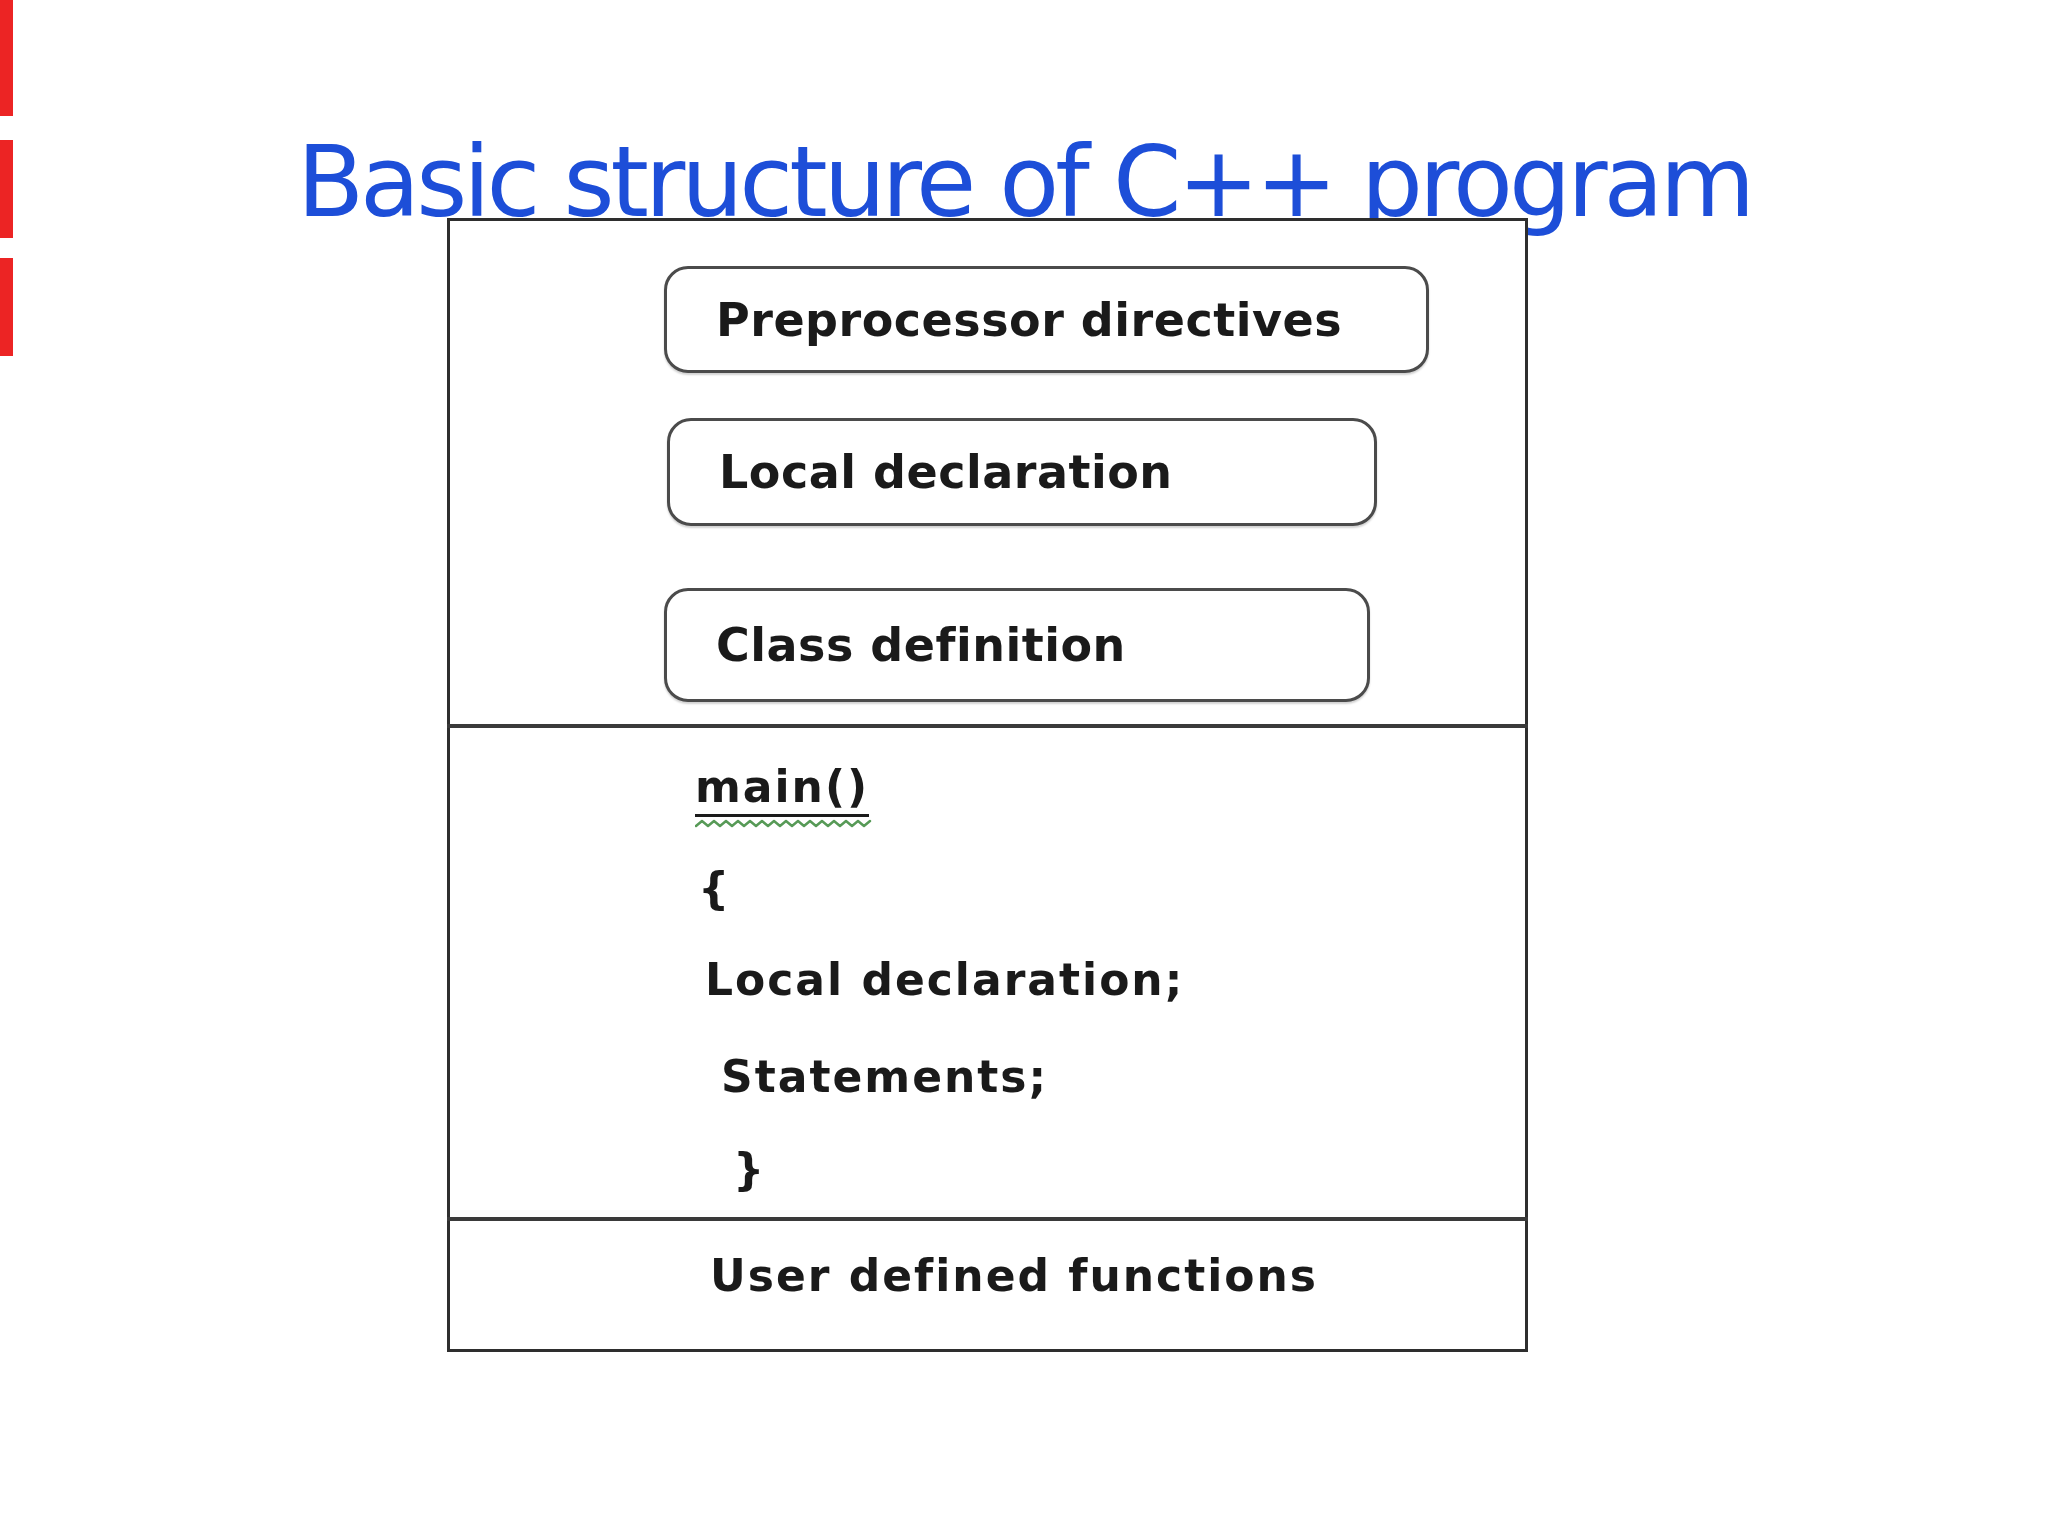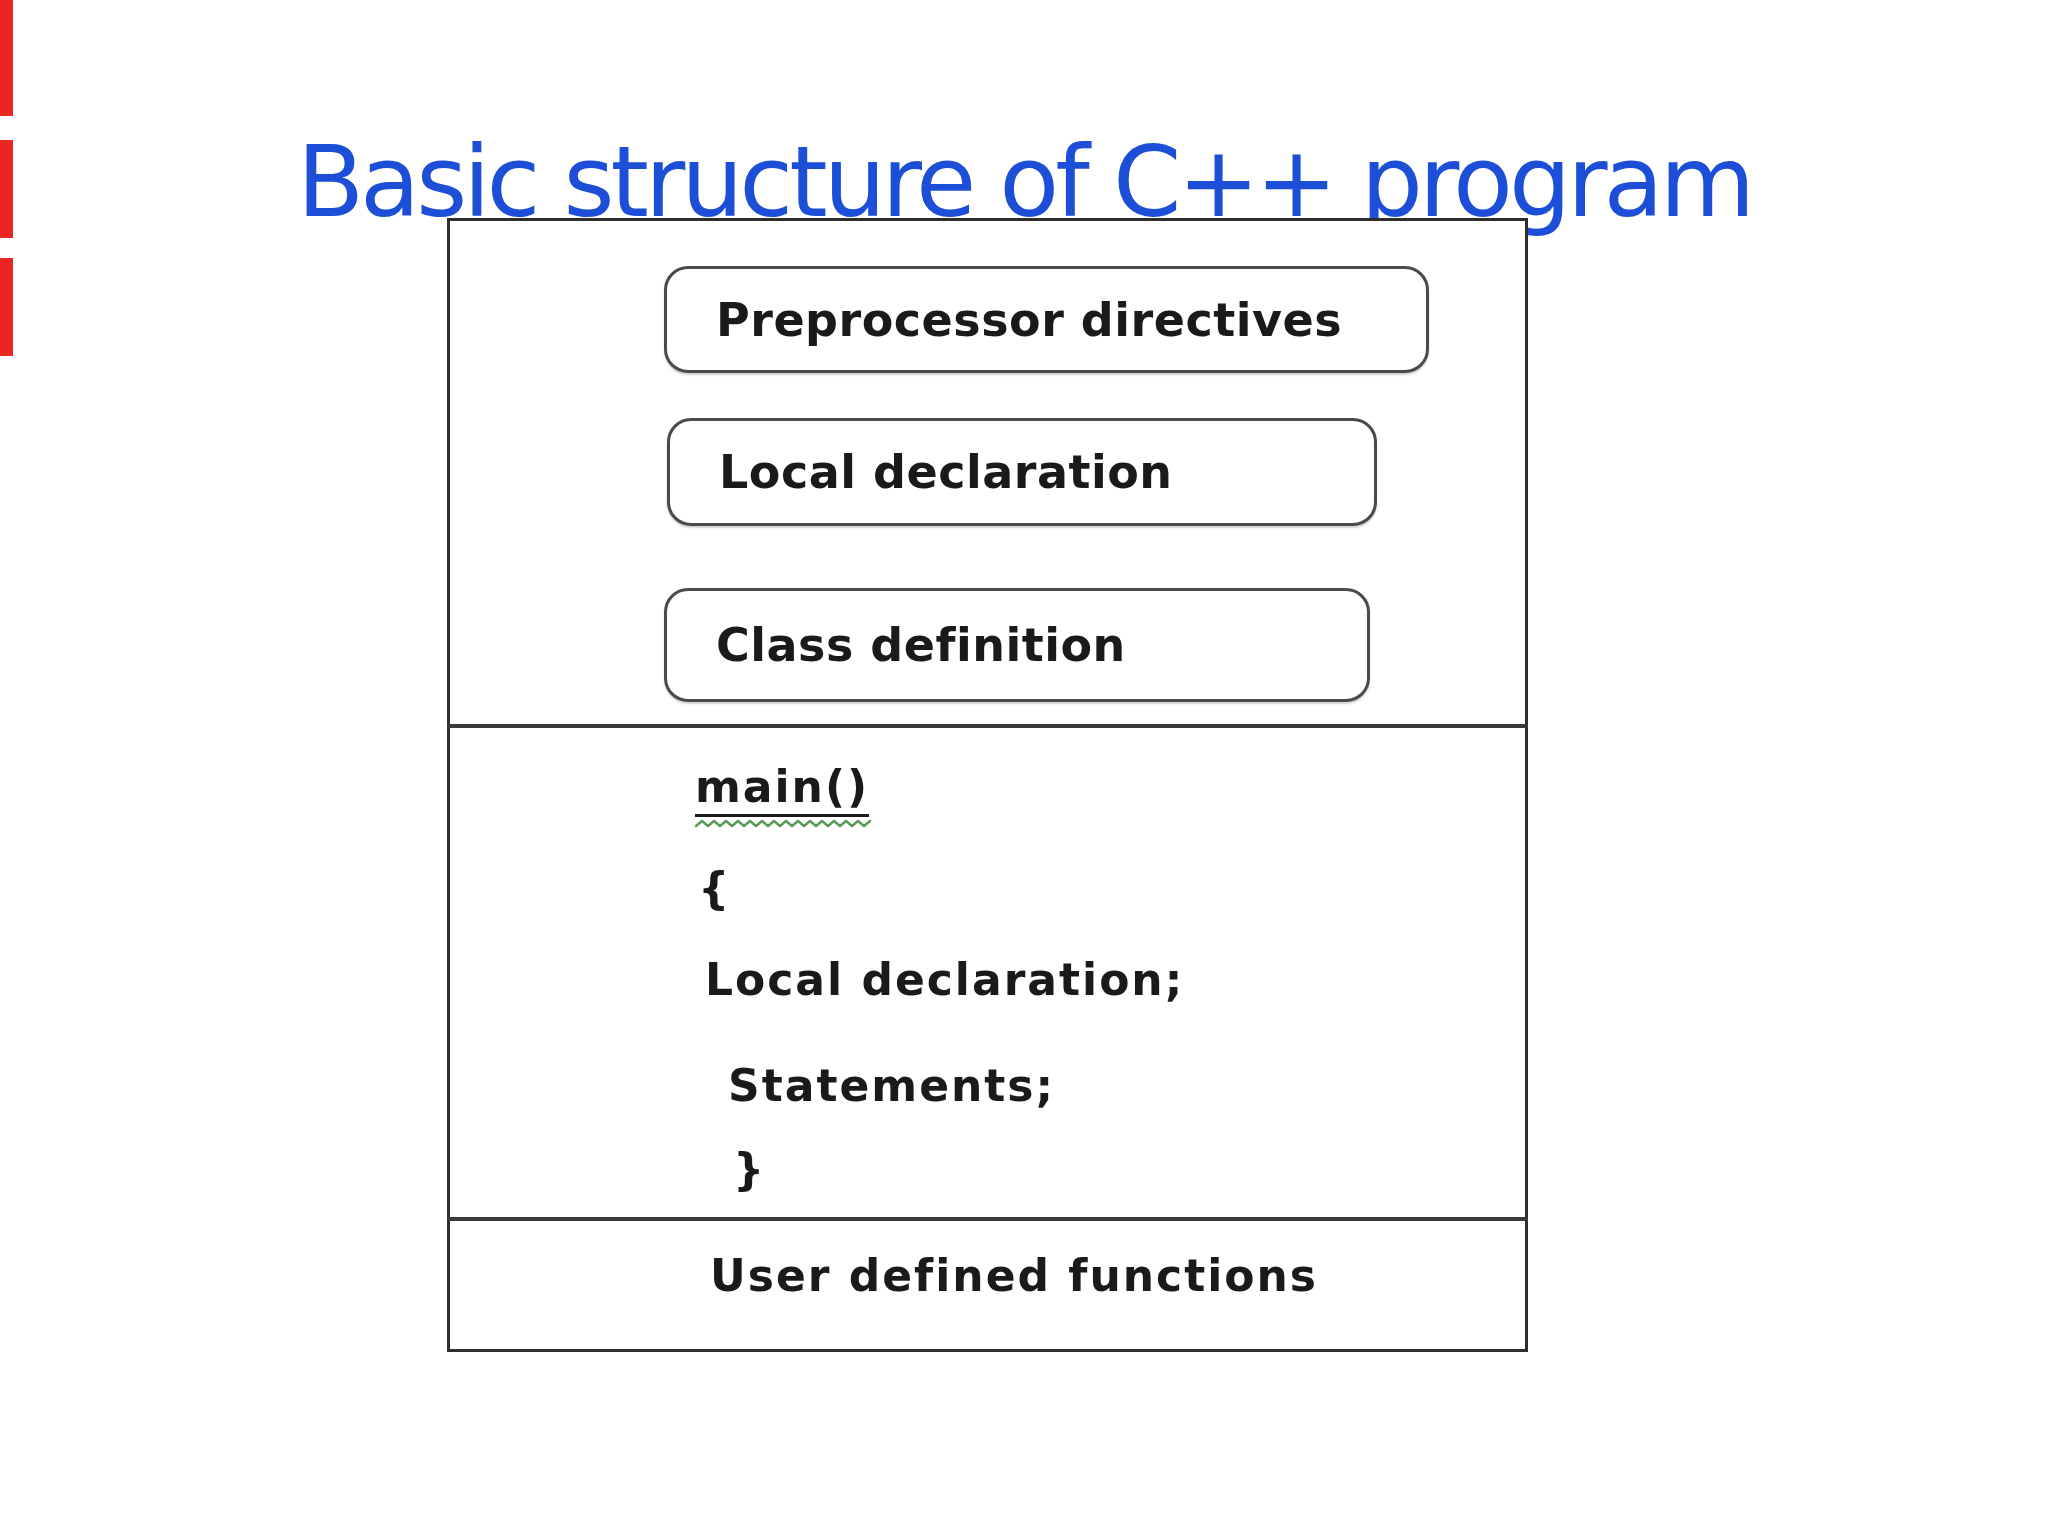--- a/index.html
+++ b/index.html
@@ -93,21 +93,21 @@
     font-weight: bold;
     font-size: 44px;
     line-height: 1.1;
     letter-spacing: 2px;
     color: var(--text, #1a1a1a);
     white-space: nowrap;
   }
   #line-main  { left: 245px; top: 542px; }
   #line-open  { left: 248px; top: 644px; }
   #line-local { left: 255px; top: 735px; }
-  #line-stmt  { left: 278px; top: 832px; margin-top: 9px; }
+  #line-stmt  { left: 271px; top: 832px; }
   #line-close { left: 283px; top: 925px; }
   #line-udf   { left: 260px; top: 1031px; }
 
   #line-main .fn-name {
     display: inline-block;
     border-bottom: 3px solid #1b1b1b;
     padding-bottom: 3px;
     text-align: center;
   }
   .squiggle {

